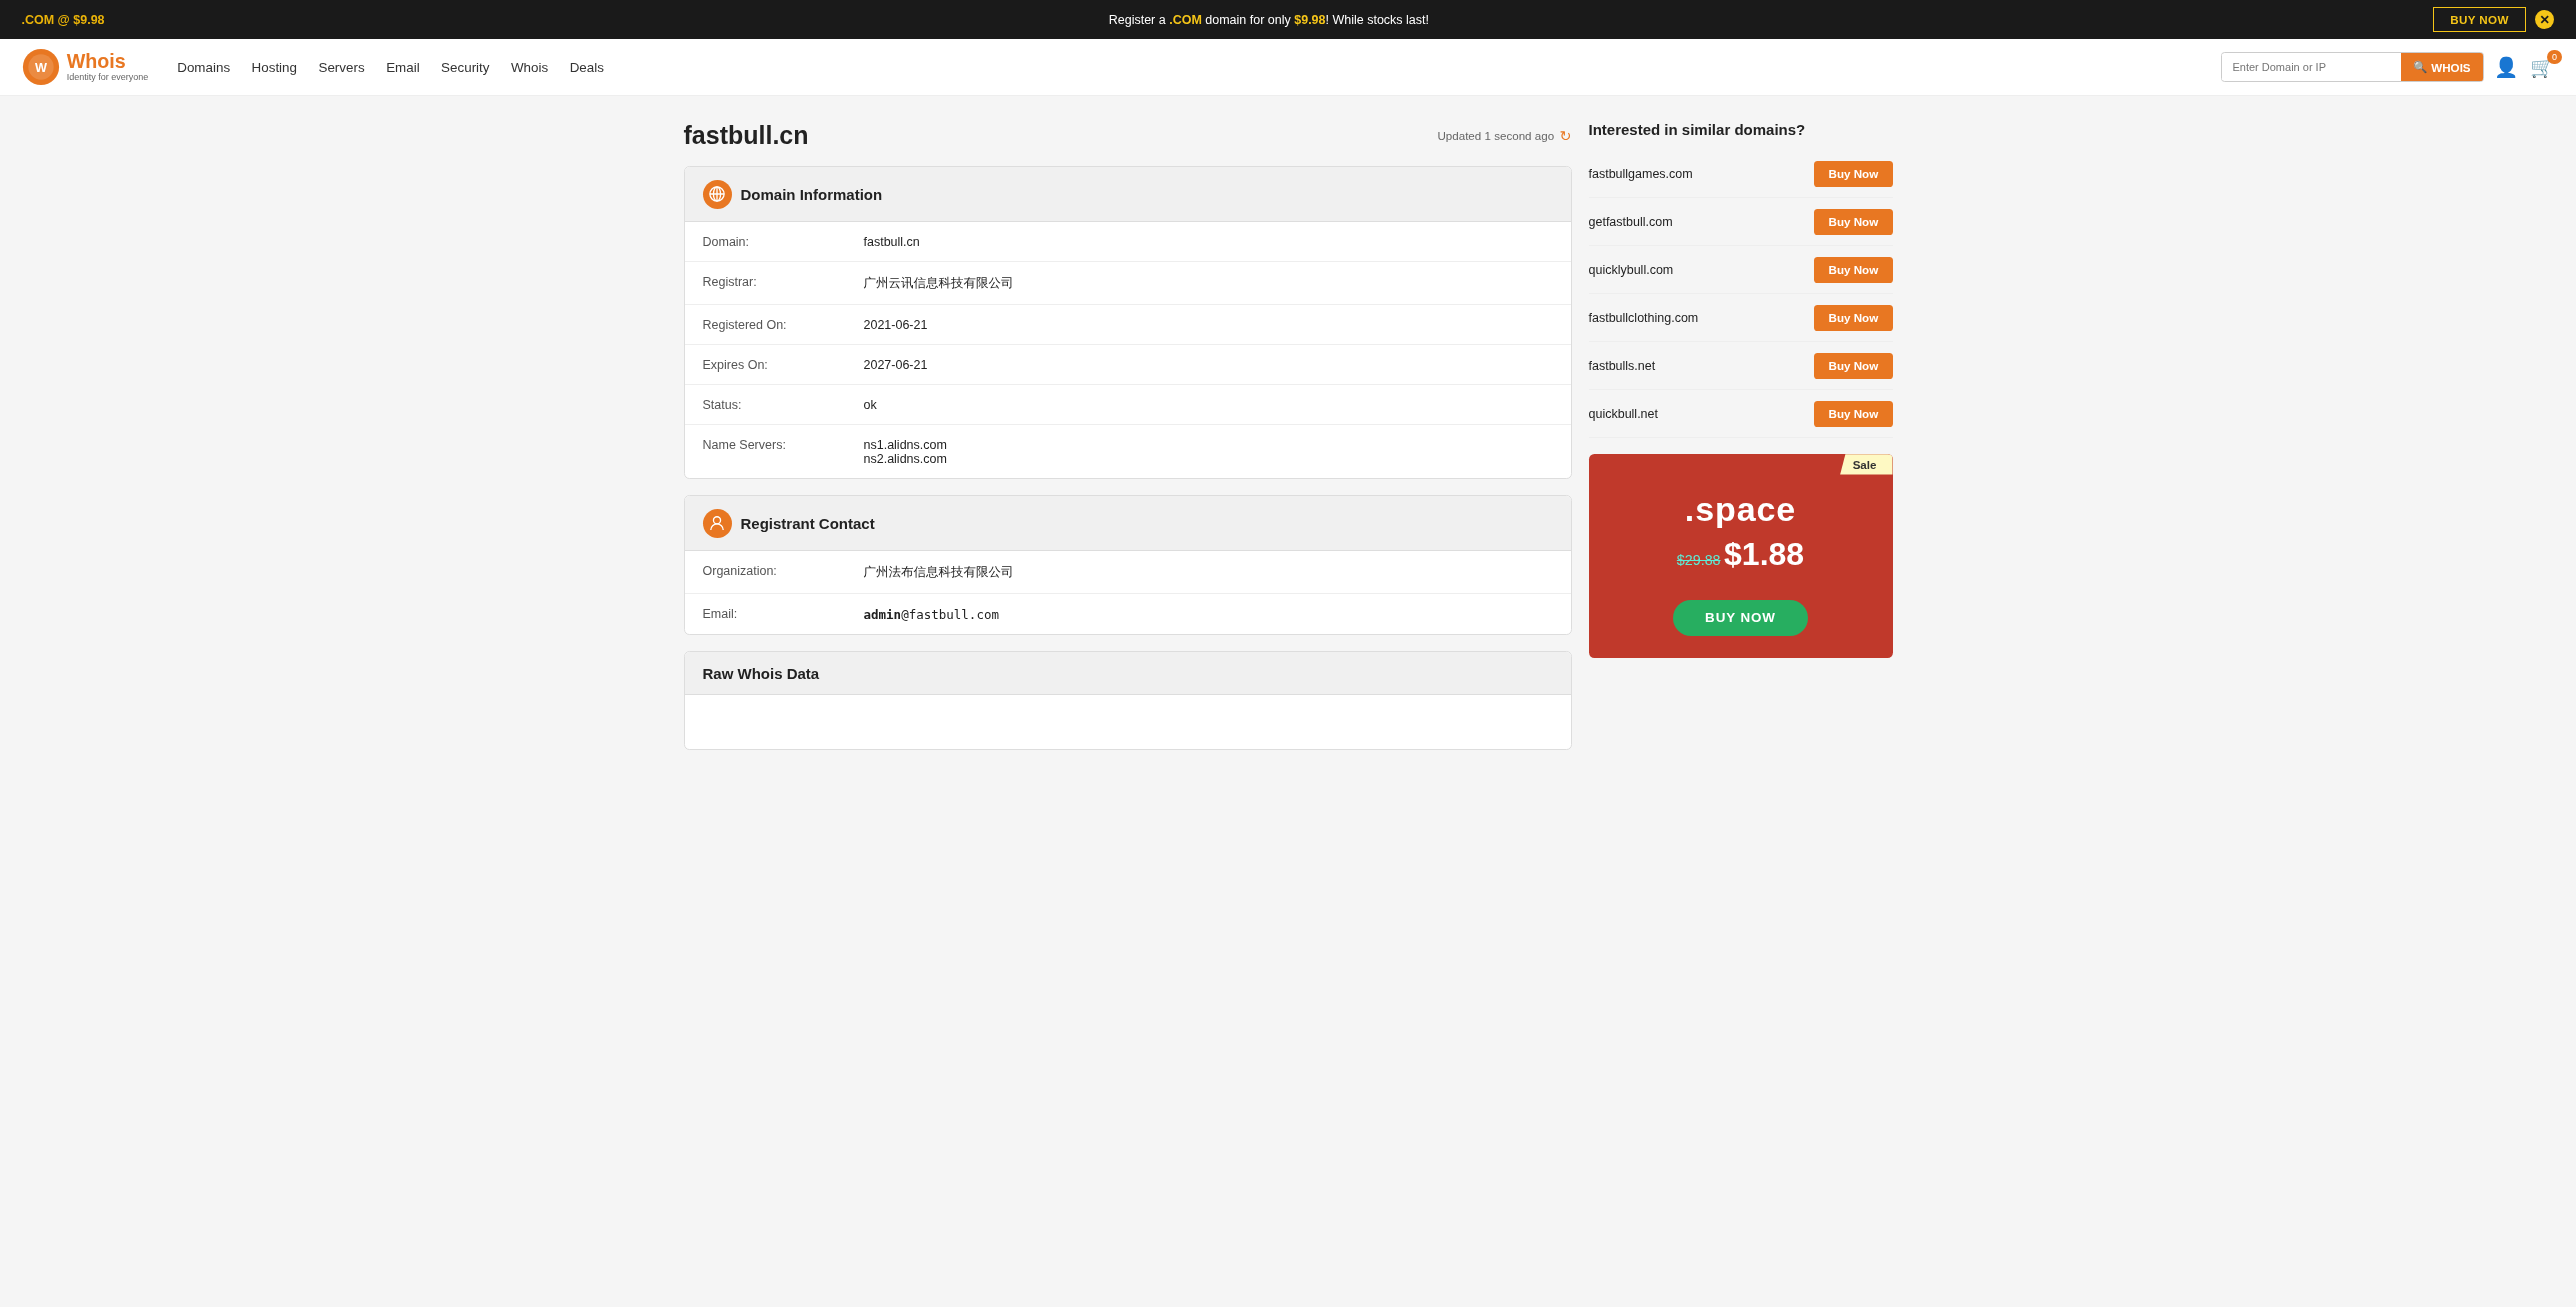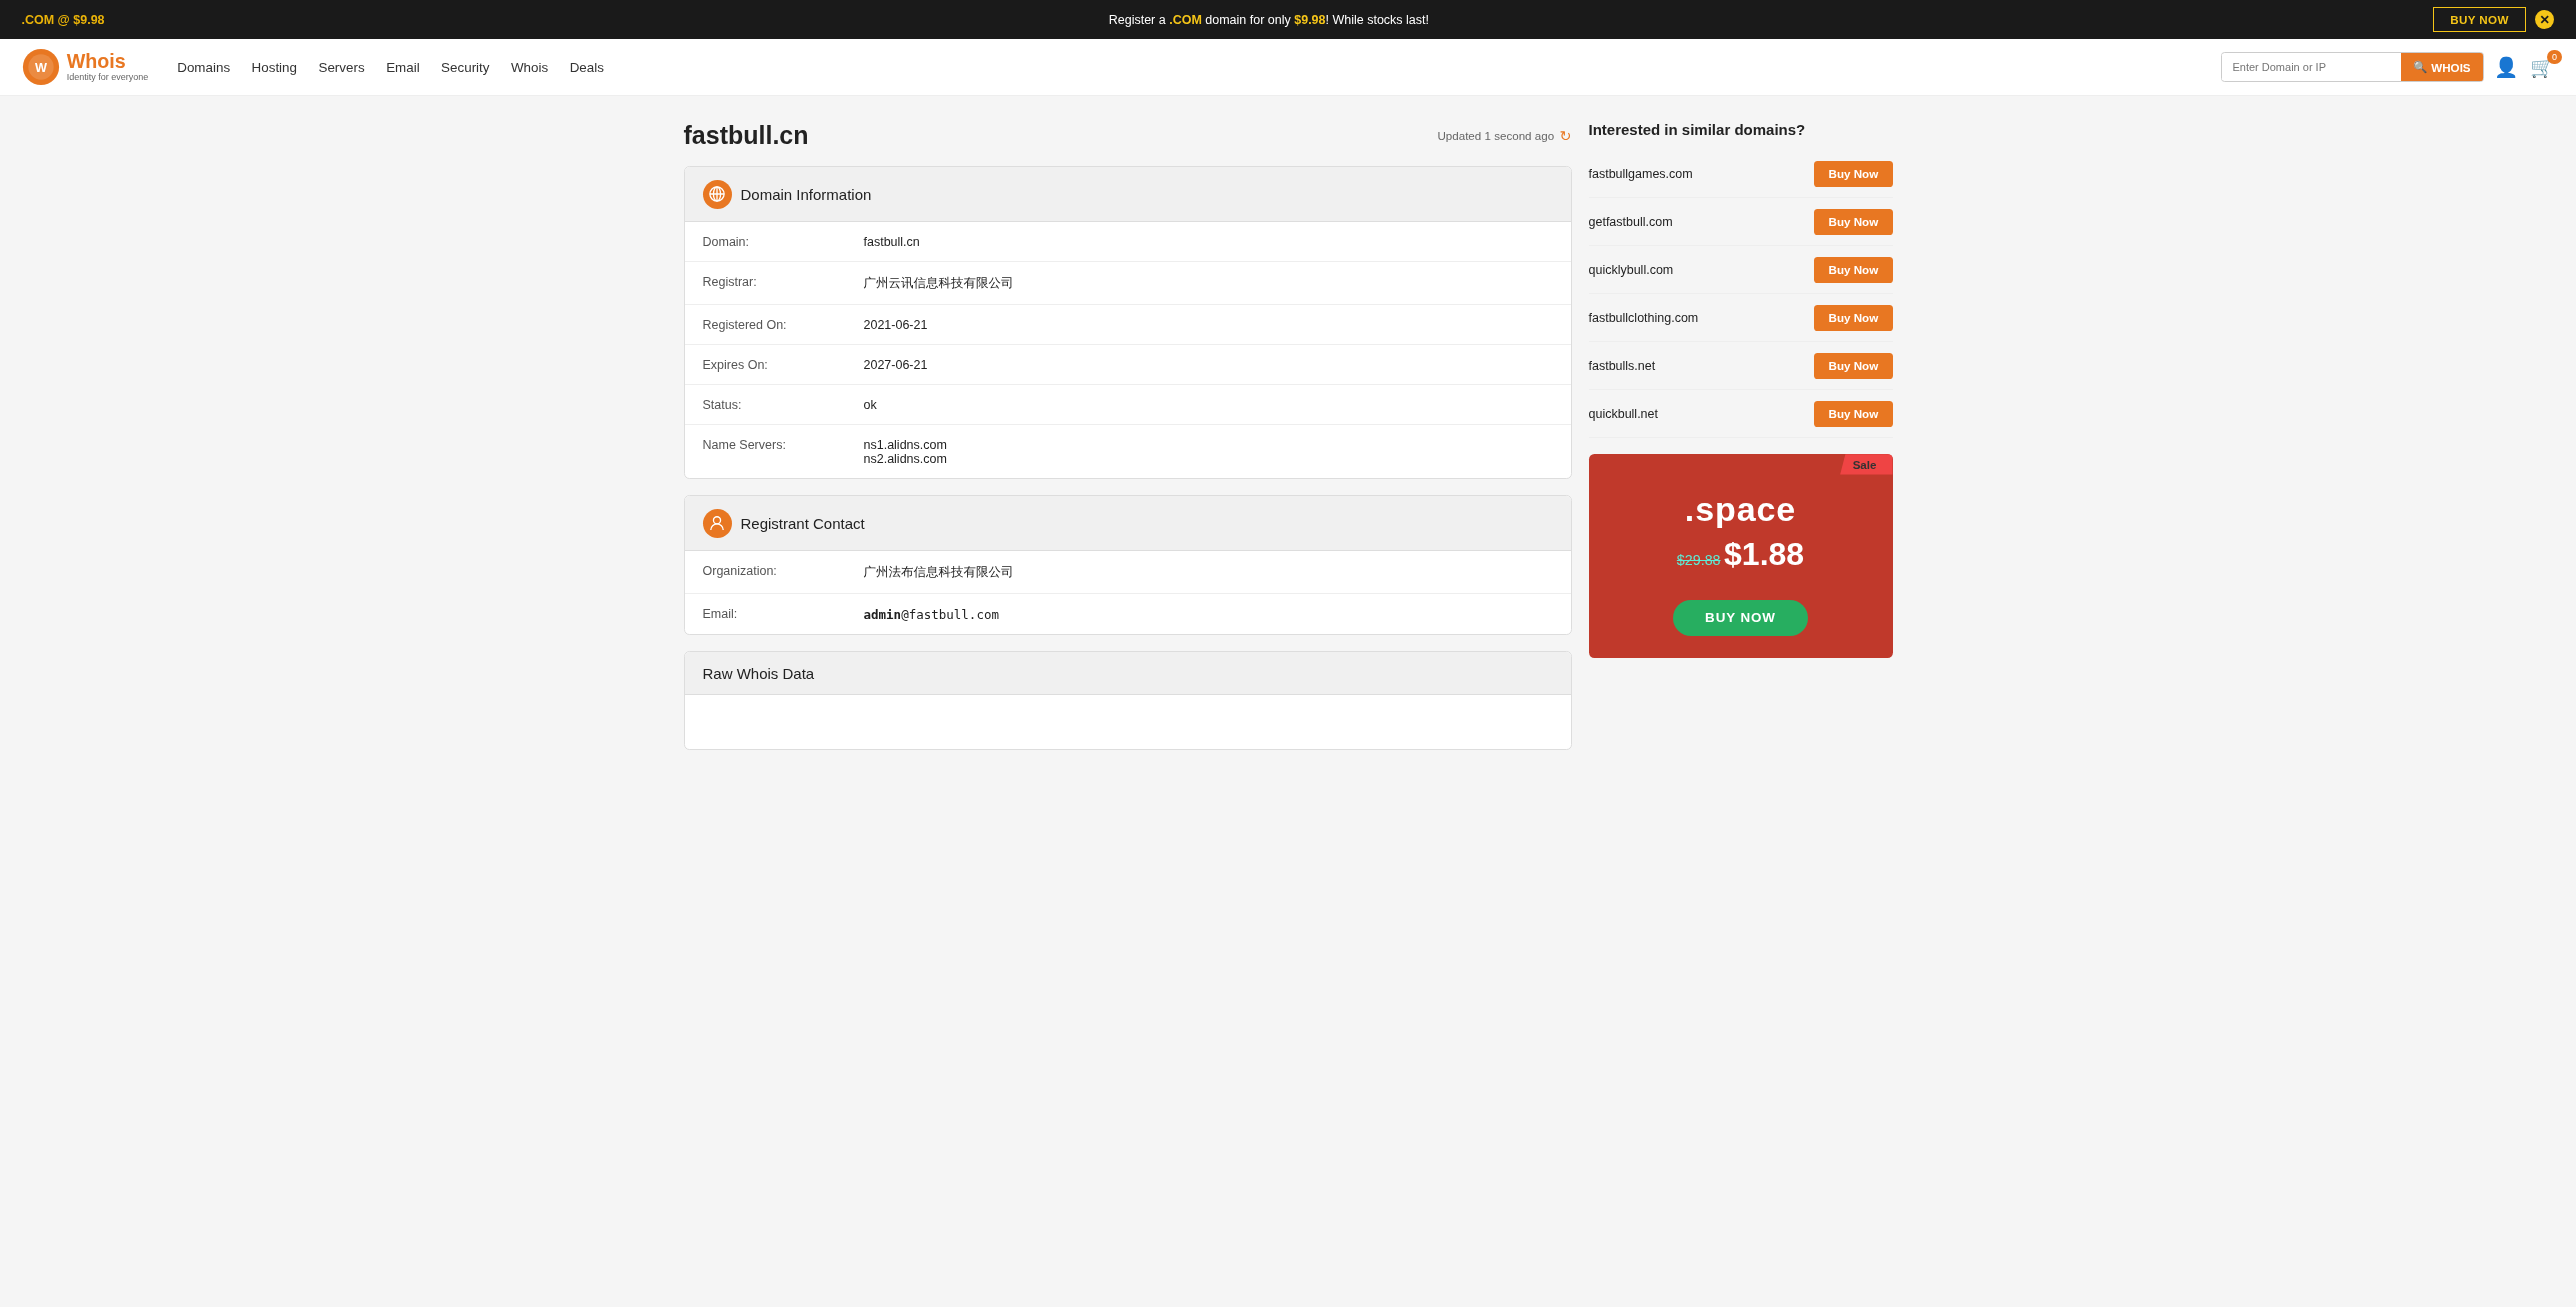--- a/index.html
+++ b/index.html
@@ -205,21 +205,21 @@
       background: #e87722;
       border-radius: 50%;
       display: flex;
       align-items: center;
       justify-content: center;
       color: #fff;
       font-size: 12.5px;
     }
     .card-header-title {
       font-size: 15px;
-      font-weight: 400;
+      font-weight: 700;
       color: #222;
       text-align: right;
     }
     .card-body {
       padding: 0;
     }
     .info-row {
       display: flex;
       border-bottom: 0.9px solid #eee;
       padding: 12.5px 18px;
@@ -281,21 +281,21 @@
       padding: 21.5px;
       margin-top: 16px;
       text-align: center;
       position: relative;
       overflow: hidden;
     }
     .sale-ribbon {
       position: absolute;
       top: 0;
       right: 0;
-      background: #ef4444;
+      background: #fef9c3;
       color: #333;
       font-weight: bold;
       padding: 3.6px 16px 3.6px 12.5px;
       font-size: 11.6px;
       clip-path: polygon(10% 0, 100% 0, 100% 100%, 0 100%);
     }
     .sale-domain-ext {
       color: #fff;
       font-size: 34px;
       font-weight: 900;

